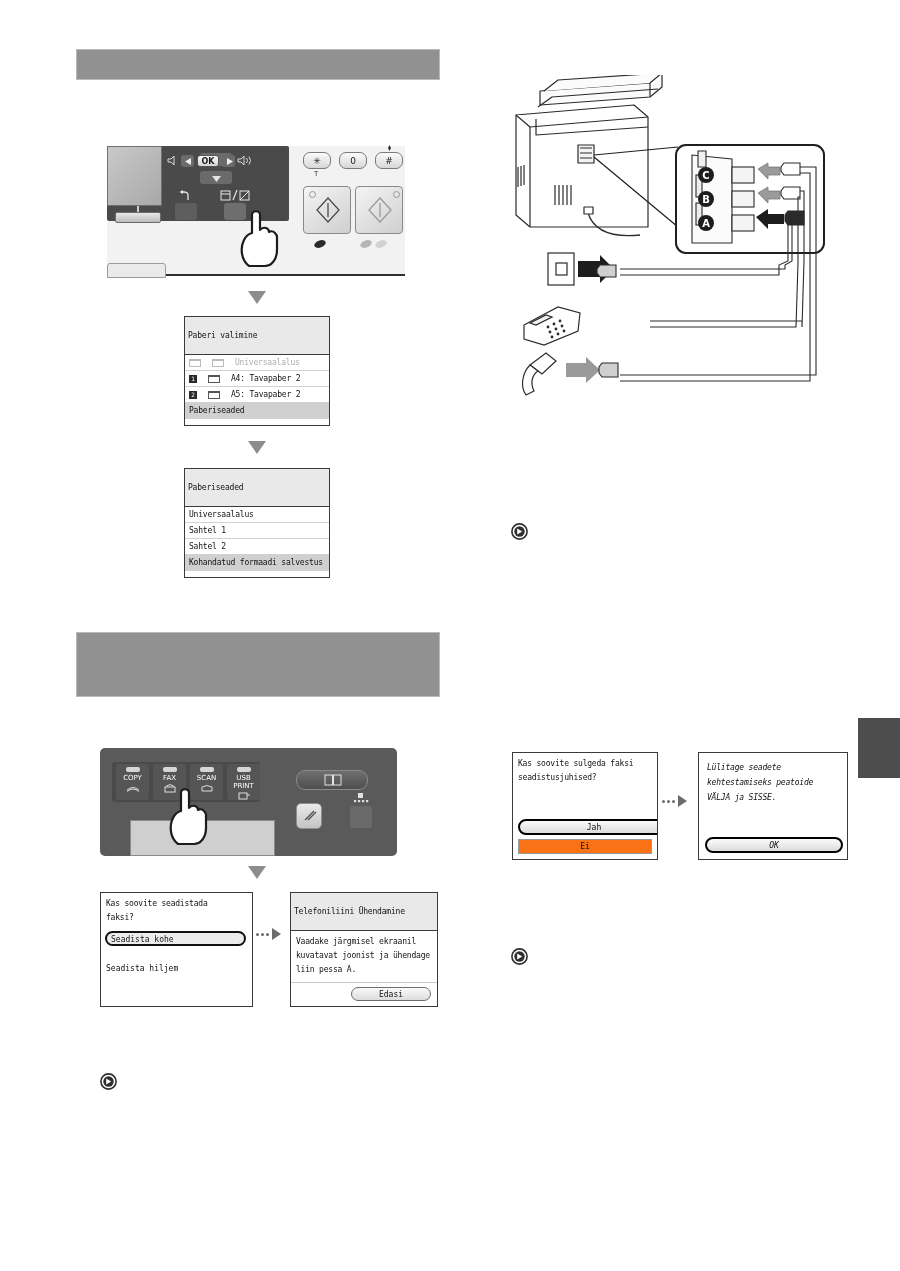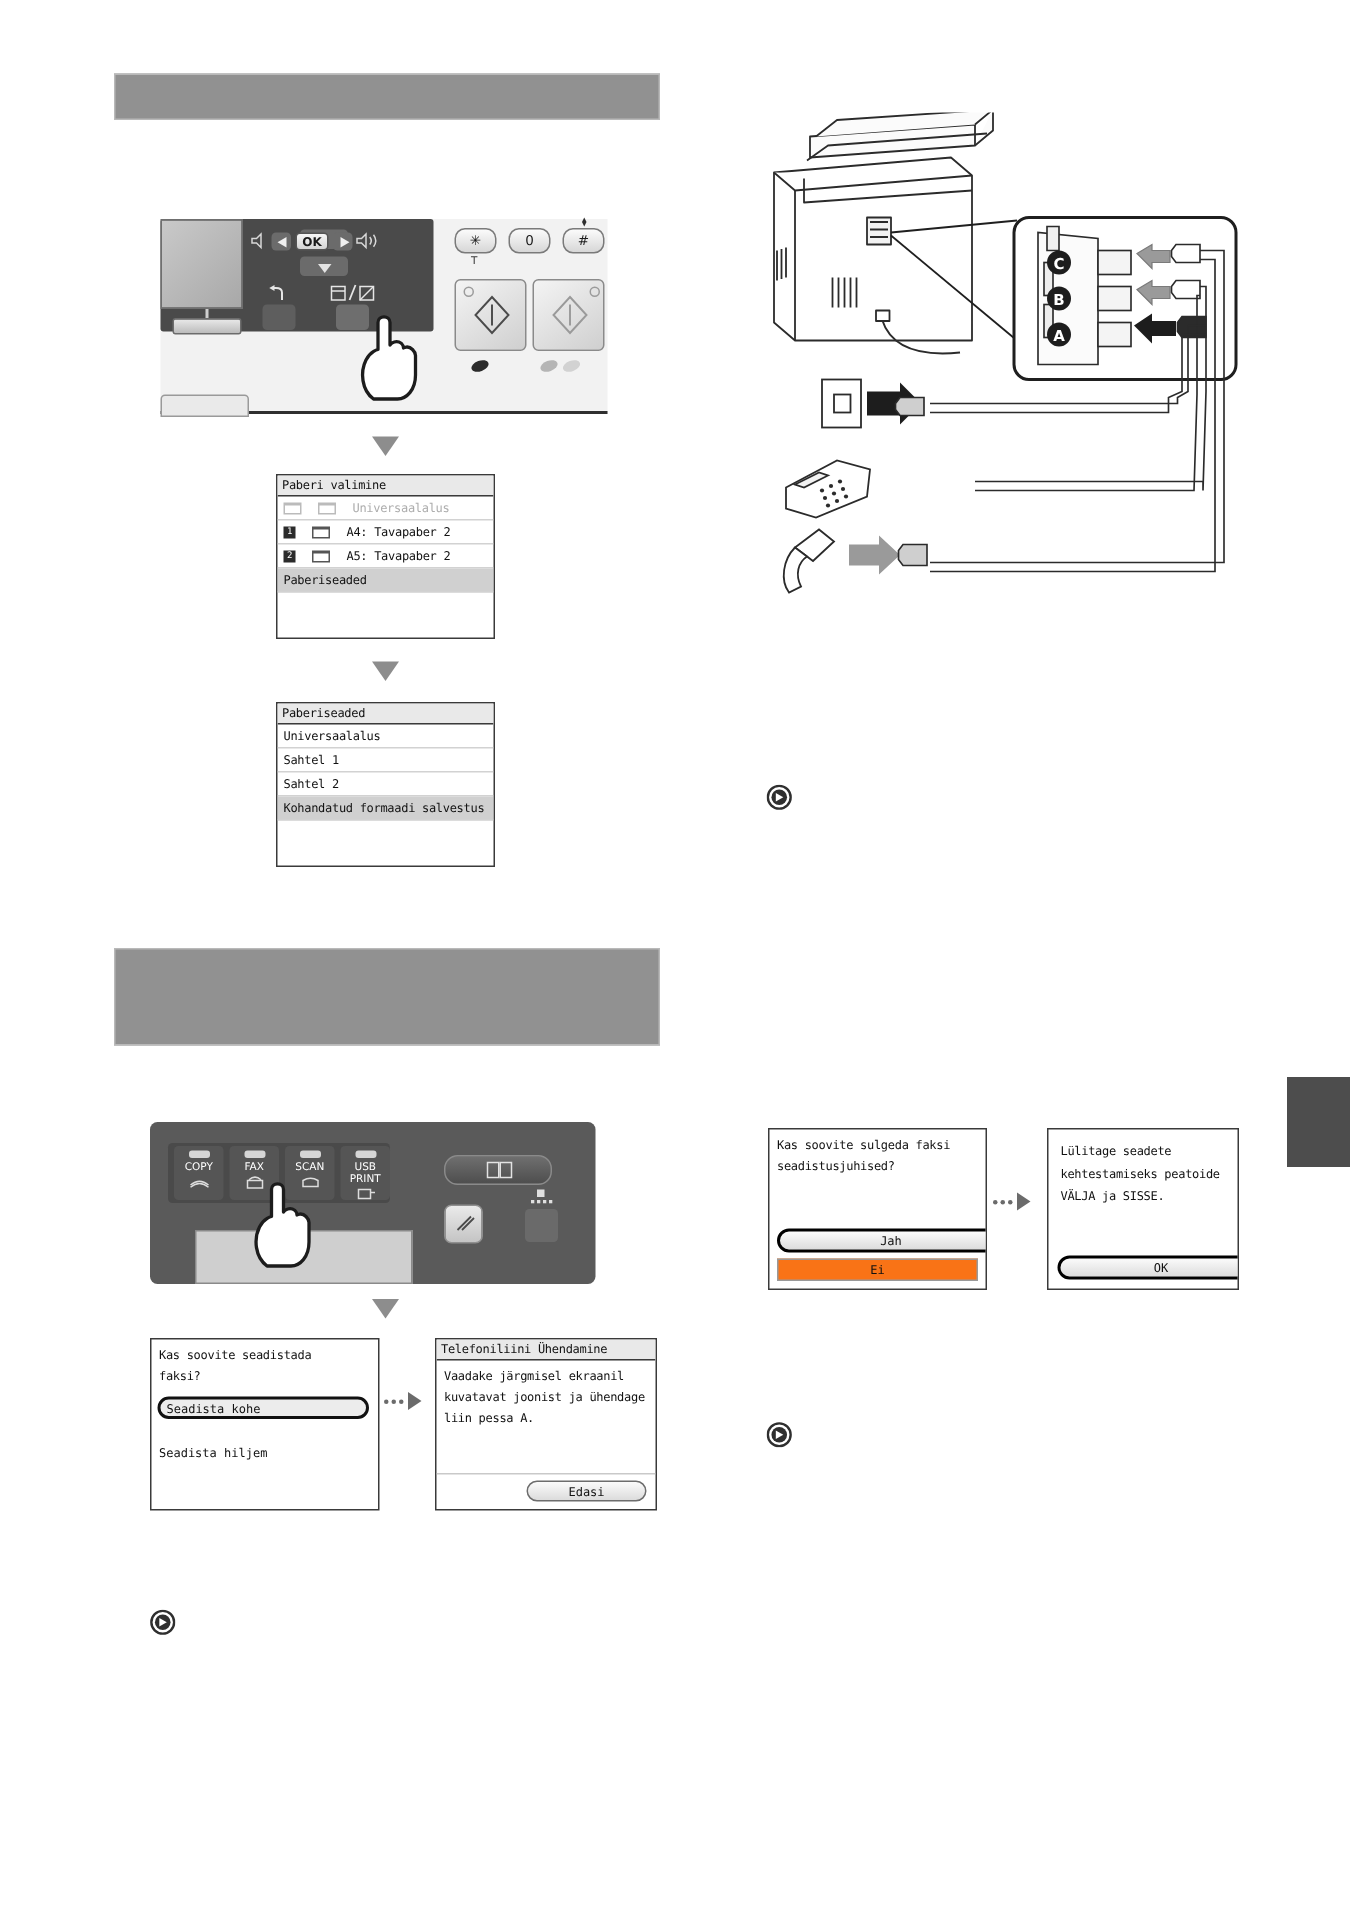--- a/index.html
+++ b/index.html
@@ -37,21 +37,21 @@
     box-sizing: border-box;
     font-family: "DejaVu Sans Mono", monospace;
     color: #111;
     overflow: hidden;
   }
   .lcd-title {
     background: #e9e9e9;
     border-bottom: 1px solid #3a3a3a;
     font-size: 8px;
     line-height: 13px;
-    padding: 0 3px;
+    padding: 12px 3px;
     white-space: nowrap;
     letter-spacing: -0.2px;
   }
   .lcd-row {
     font-size: 8px;
     line-height: 15px;
     padding: 0 4px;
     white-space: nowrap;
     border-bottom: 1px solid #d2d2d2;
     letter-spacing: -0.2px;
@@ -624,21 +624,21 @@
     <div class="lcd-btn flat" style="position:absolute; left:5px; bottom:5px; width:134px; height:15px; line-height:14px;">Ei</div>
   </div>
 
   <div class="abs dotted-arrow" style="left:662px; top:795px;">
     <span class="dot"></span>
     <span class="dot"></span>
     <span class="dot"></span>
     <span class="tri"></span>
   </div>
 
-  <div class="abs lcd" style="left:698px; top:752px; width:128px; height:108px;">
+  <div class="abs lcd" style="left:698px; top:752px; width:150px; height:108px;font-style:italic;">
     <div class="lcd-msg">Lülitage seadete
 kehtestamiseks peatoide
 VÄLJA ja SISSE.</div>
     <div class="lcd-btn focus" style="position:absolute; left:6px; bottom:6px; width:138px; height:16px; line-height:14px;">OK</div>
   </div>
 
   <svg class="abs ref-icon" style="left:511px; top:948px;" width="17" height="17" viewBox="0 0 17 17">
     <circle cx="8.5" cy="8.5" r="7.6" fill="none" stroke="#2f2f2f" stroke-width="1.6"></circle>
     <circle cx="8.5" cy="8.5" r="5.2" fill="#2f2f2f"></circle>
     <polygon points="6.2,5.6 11.2,8.5 6.2,11.4" fill="#ffffff"></polygon>

